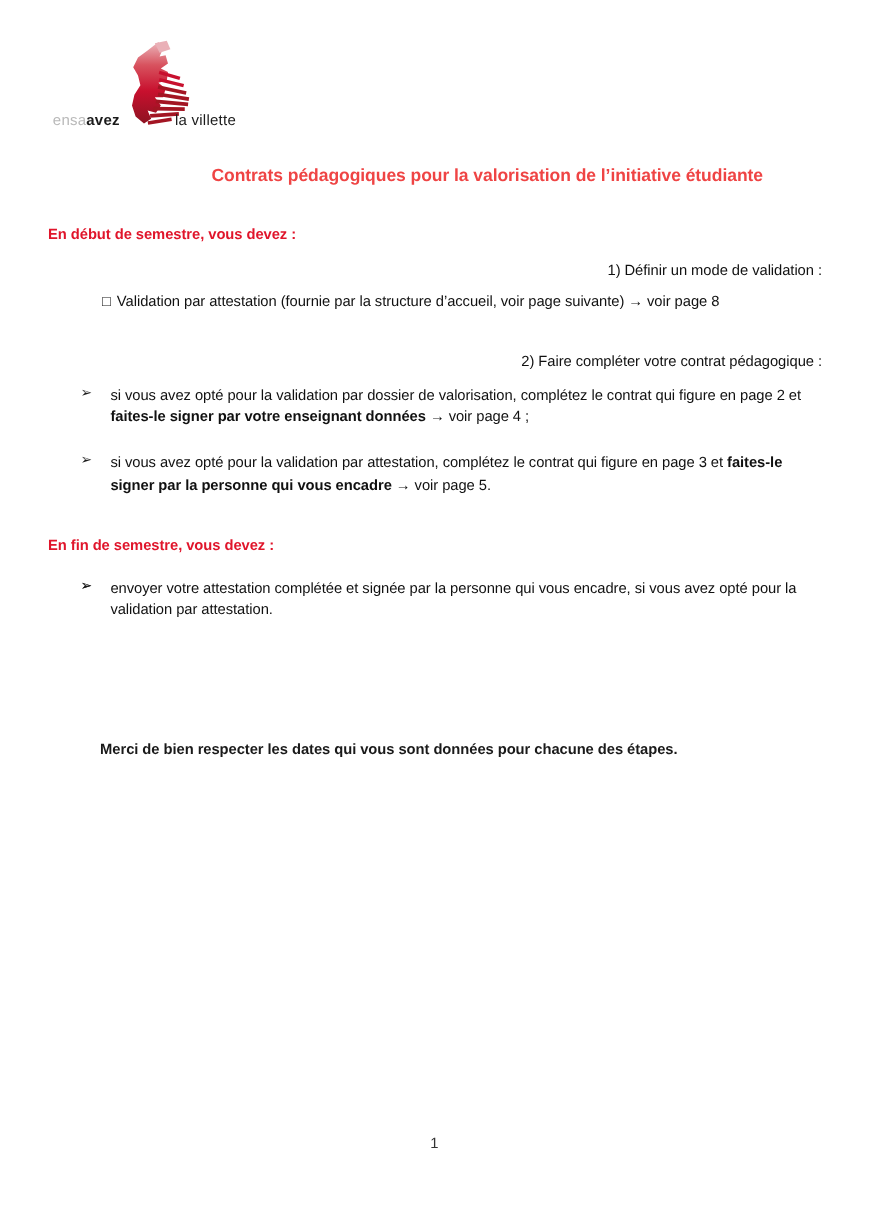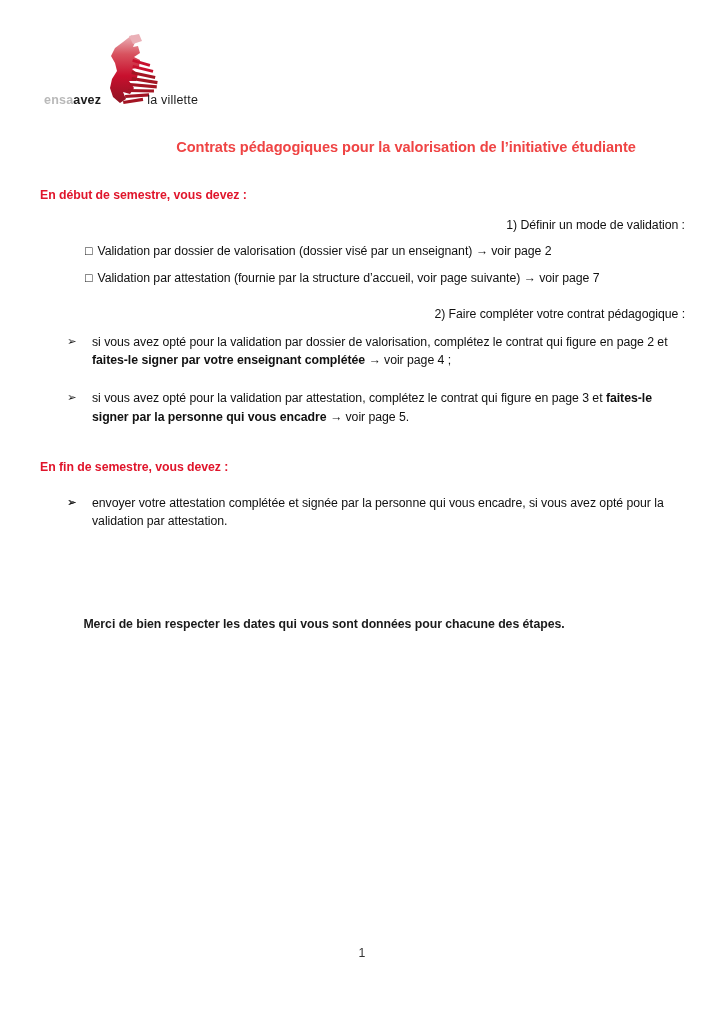--- a/index.html
+++ b/index.html
@@ -35,21 +35,21 @@
   .logo-wordmark {
     position: absolute;
     left: 0px;
     top: 60px;
     white-space: nowrap;
     font-size: 12.5px;
     letter-spacing: 0.2px;
   }
   .lw-ensa {
     color: #b9b9b9;
-    font-weight: 700;
+    font-weight: 400;
   }
   .lw-paris {
     color: #1b1b1b;
     font-weight: 700;
   }
   .lw-spacer {
     display: inline-block;
     width: 46px;
   }
   .lw-villette {
@@ -190,34 +190,31 @@
 
   <div class="doc-title">Contrats pédagogiques pour la valorisation de l’initiative étudiante</div>
 
   <div class="body-area">
 
     <div>
       <p class="red-heading">En début de semestre, vous devez :</p>
 
       <p class="numbered">1) Définir un mode de validation :</p>
 
+
       <p class="check-row">
-        <span class="check-box">□</span><span>Validation par dossier de valorisation (dossier visé par un enseignant) → voir page 2</span>
+        <span class="check-box">□</span><span>Validation par attestation (fournie par la structure d’accueil, voir page suivante) → voir page 8</span>
       </p>
 
-      <p class="check-row">
-        <span class="check-box">□</span><span>Validation par attestation (fournie par la structure d’accueil, voir page suivante) → voir page 7</span>
-      </p>
-
-      <p class="numbered" style="margin-top:22px;">2) Faire compléter votre contrat pédagogique :</p>
+      <p class="numbered" style="margin-top:36px;">2) Faire compléter votre contrat pédagogique :</p>
 
       <ul class="arrow-list">
         <li class="arrow-item">
           <span class="bullet-glyph">➢</span>
-          <span>si vous avez opté pour la validation par dossier de valorisation, complétez le contrat qui figure en page 2 et </span><b>faites-le signer par votre enseignant complétée </b><span>→ voir page 4 ;</span>
+          <span>si vous avez opté pour la validation par dossier de valorisation, complétez le contrat qui figure en page 2 et </span><b>faites-le signer par votre enseignant données </b><span>→ voir page 4 ;</span>
         </li>
         <li class="arrow-item" style="margin-top:20px;">
           <span class="bullet-glyph">➢</span>
           <span>si vous avez opté pour la validation par attestation, complétez le contrat qui figure en page 3 et </span><b>faites-le signer par la personne qui vous encadre </b><span>→ voir page 5.</span>
         </li>
       </ul>
     </div>
 
     <div class="gap-before-fin" style="margin-top:34px;">
       <p class="red-heading">En fin de semestre, vous devez :</p>

